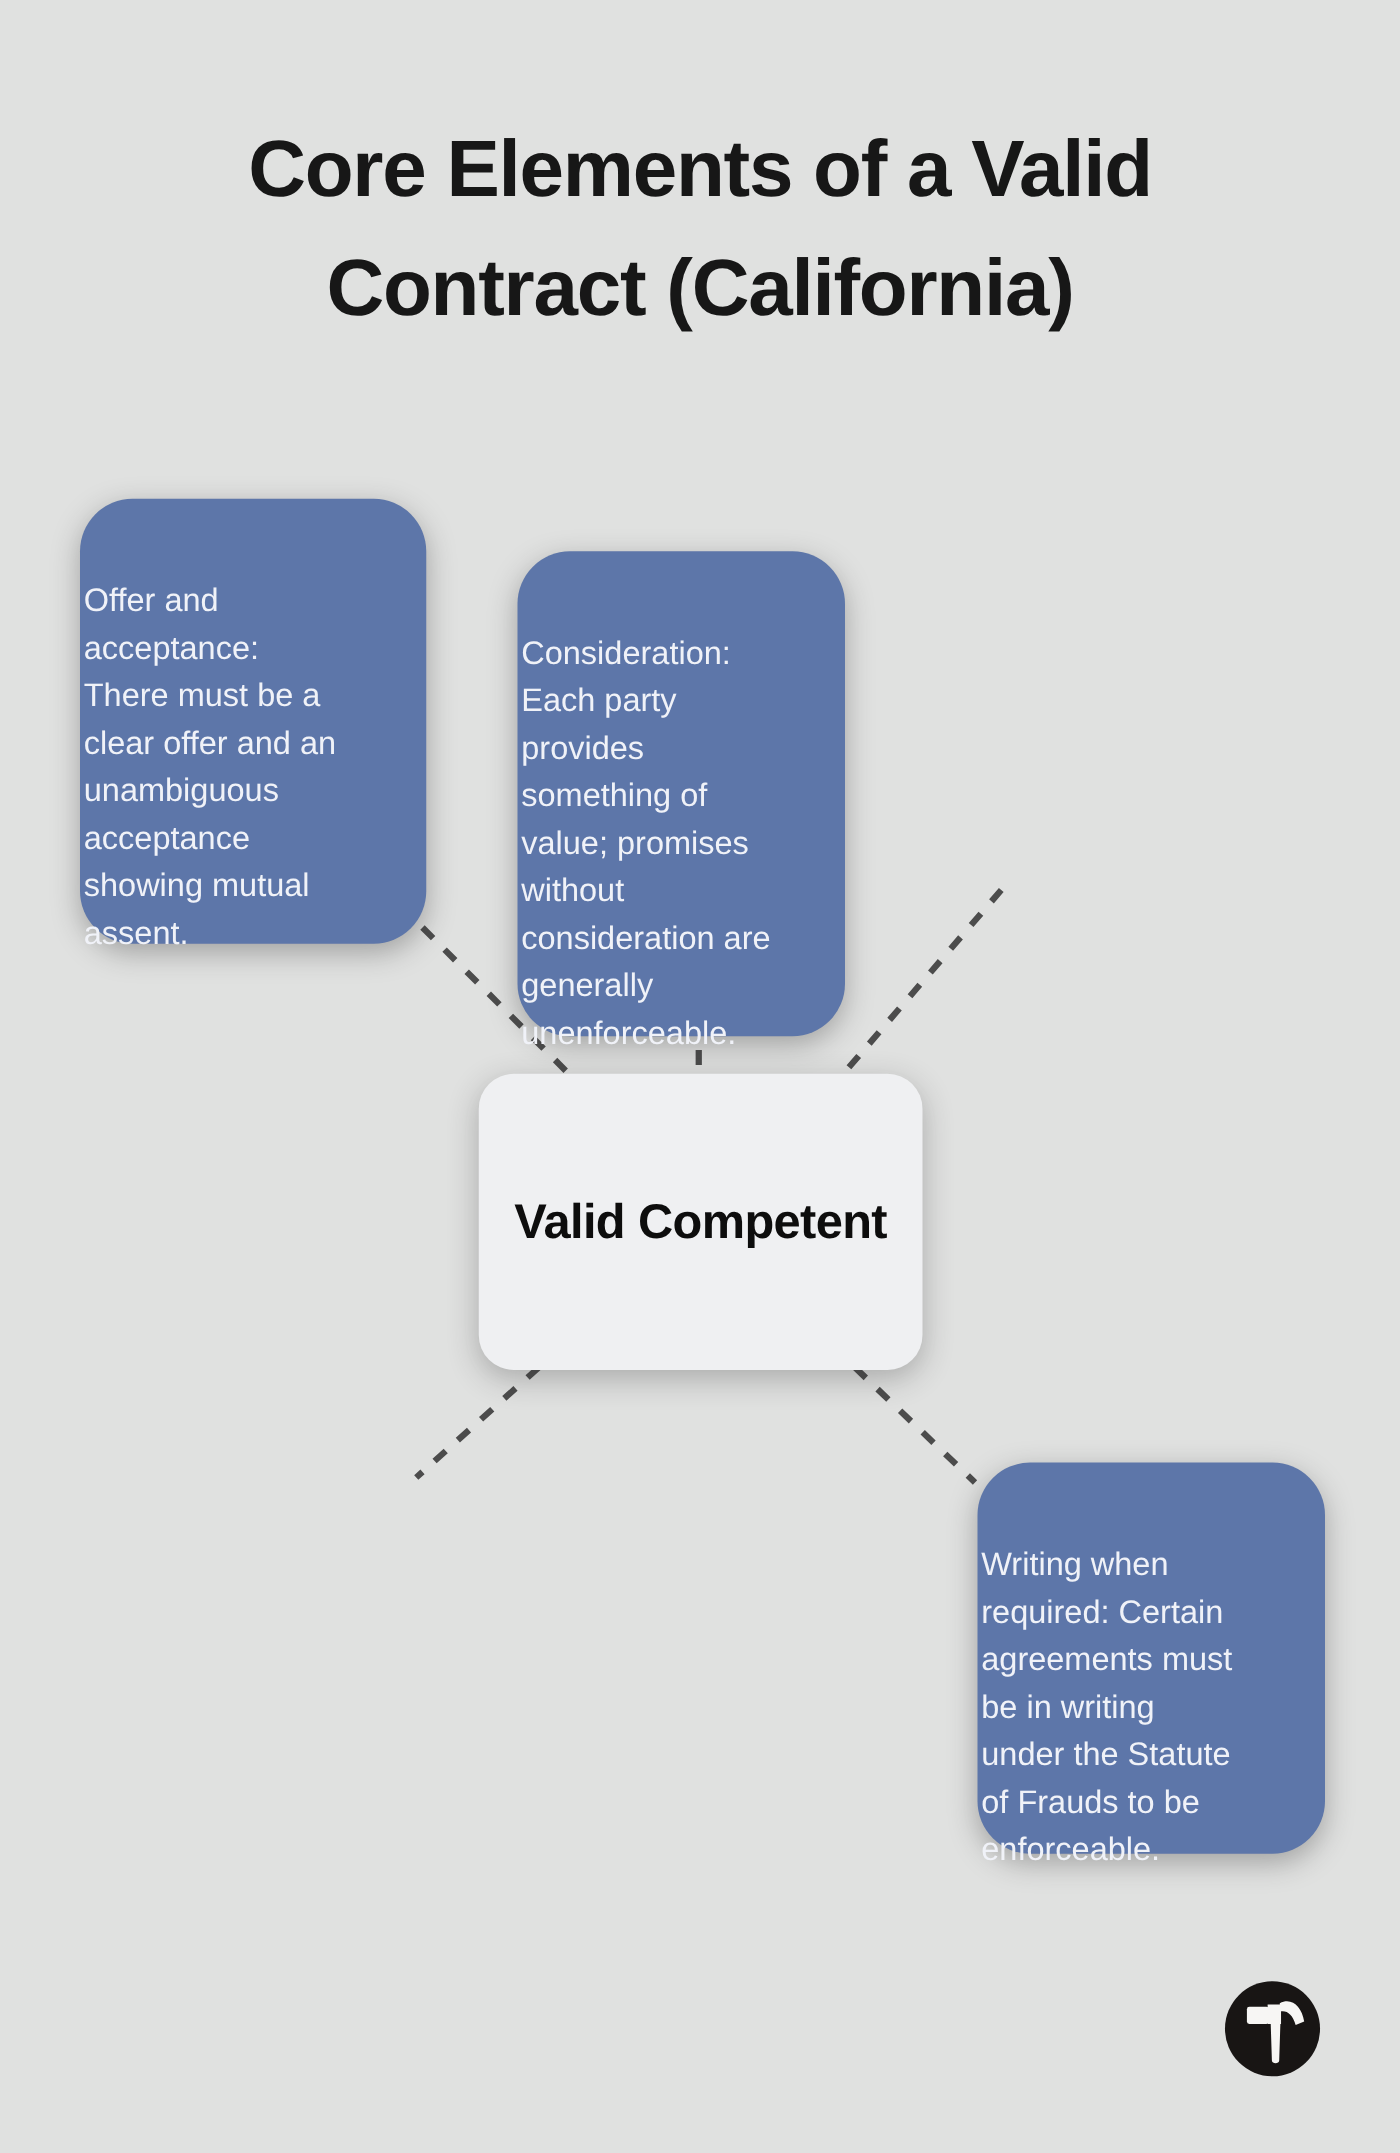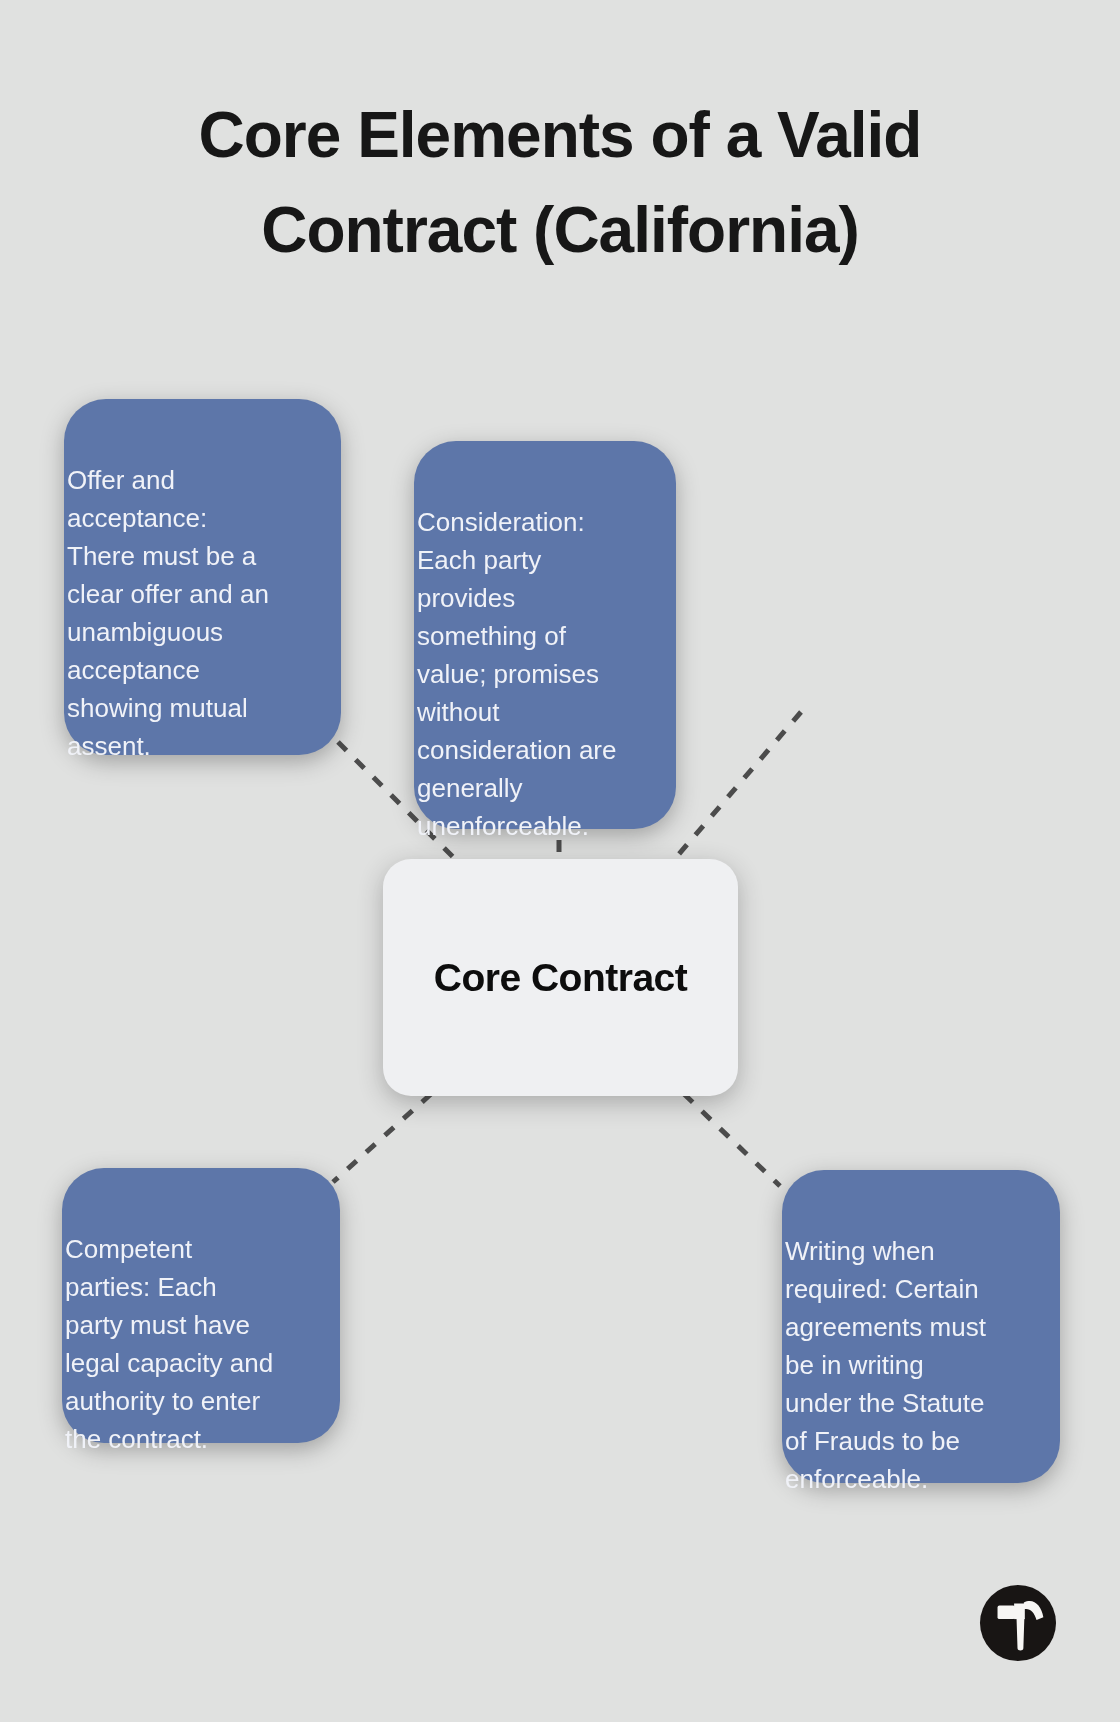--- a/index.html
+++ b/index.html
@@ -120,31 +120,23 @@
 something of
 value; promises
 without
 consideration are
 generally
 unenforceable.</span>
   </div>
 
 
   <div class="center-node">
-    <span class="center-label">Core Contract</span>
+    <span class="center-label">Valid Competent</span>
   </div>
 
-  <div class="node node-competent">
-    <span>Competent
-parties: Each
-party must have
-legal capacity and
-authority to enter
-the contract.</span>
-  </div>
 
   <div class="node node-writing">
     <span>Writing when
 required: Certain
 agreements must
 be in writing
 under the Statute
 of Frauds to be
 enforceable.</span>
   </div>

